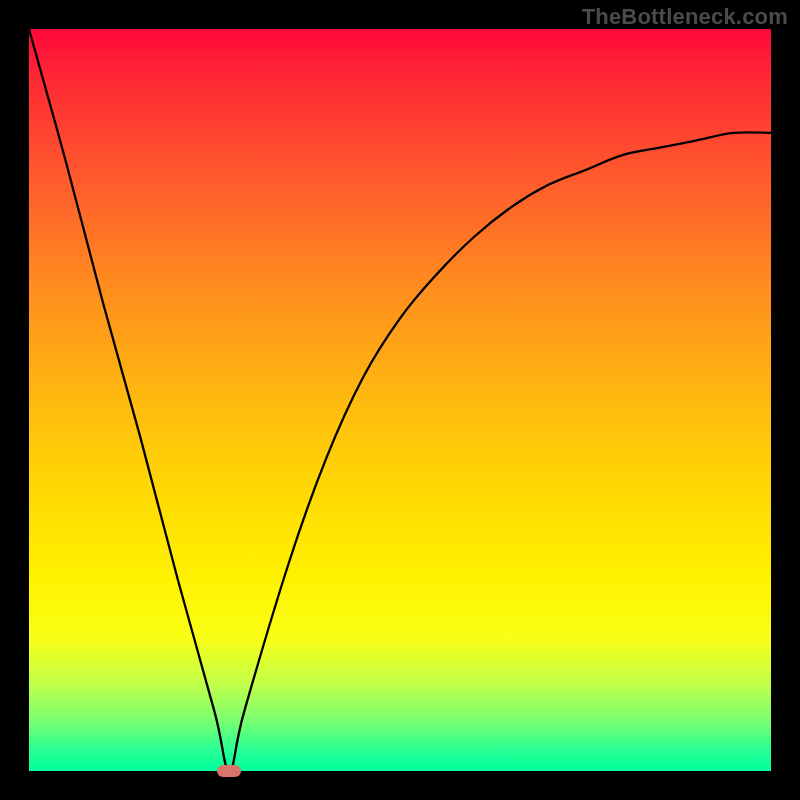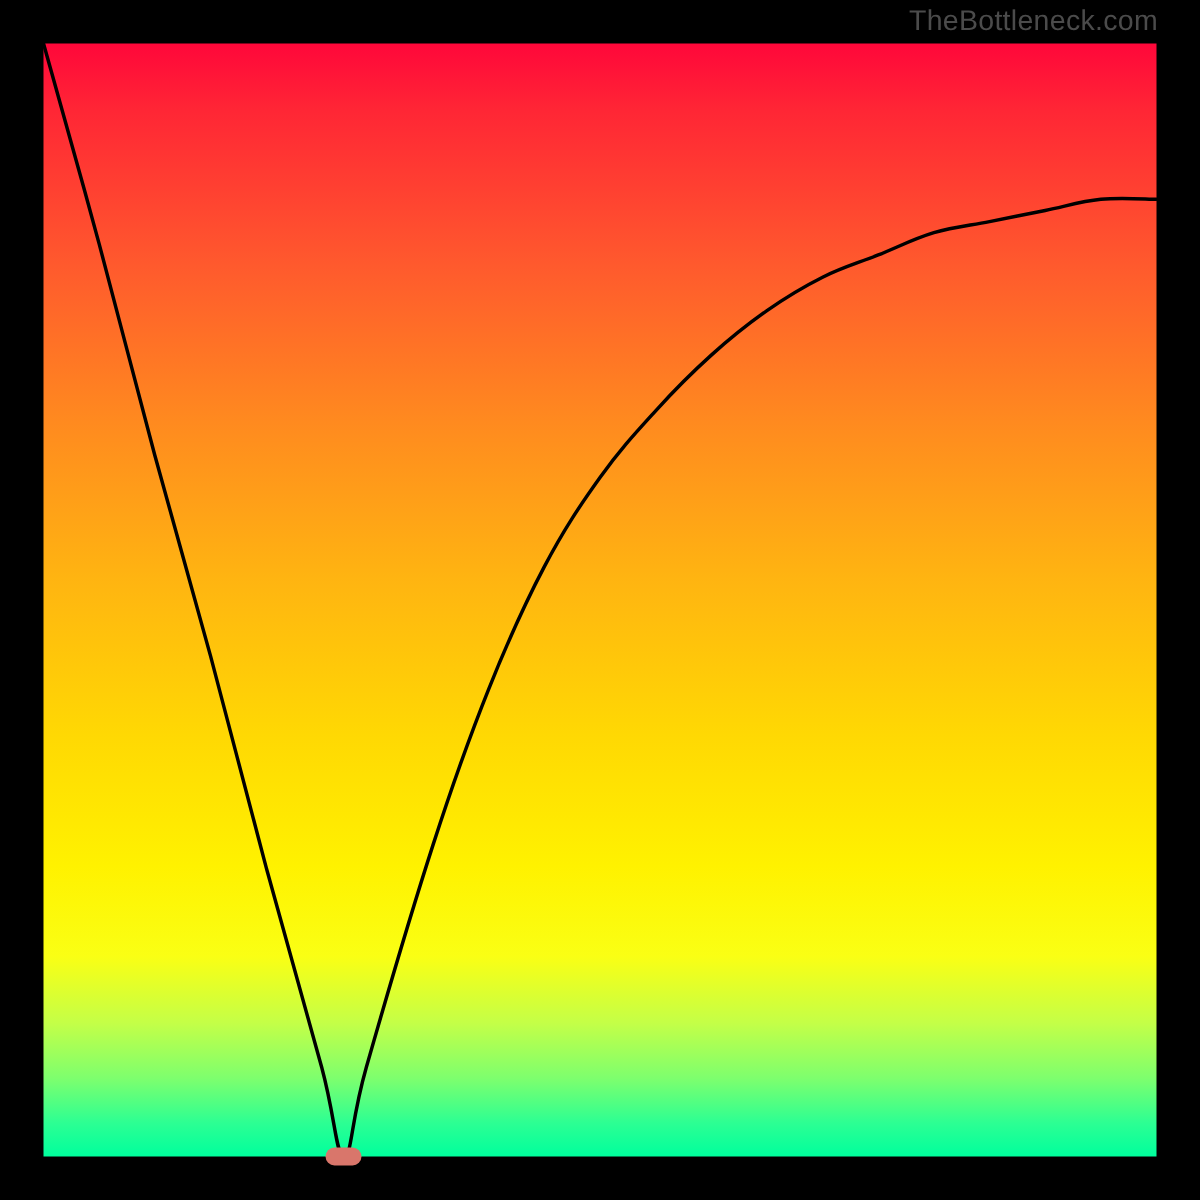--- a/index.html
+++ b/index.html
@@ -38,23 +38,23 @@
       #faff14 82%,
       #c4ff47 88%,
       #7dff6e 93%,
       #2cff93 97%,
       #00ff9d 100%
     );
   }
   .watermark {
     position: absolute;
     top: 4px;
-    right: 28px;
-    font-size: 19px;
-    font-weight: 400;
+    right: 12px;
+    font-size: 22px;
+    font-weight: 700;
     color: #4b4b4b;
     letter-spacing: 0.2px;
     user-select: none;
     pointer-events: none;
   }
   svg.curve {
     position: absolute;
     left: 0;
     top: 0;
     width: 742px;

